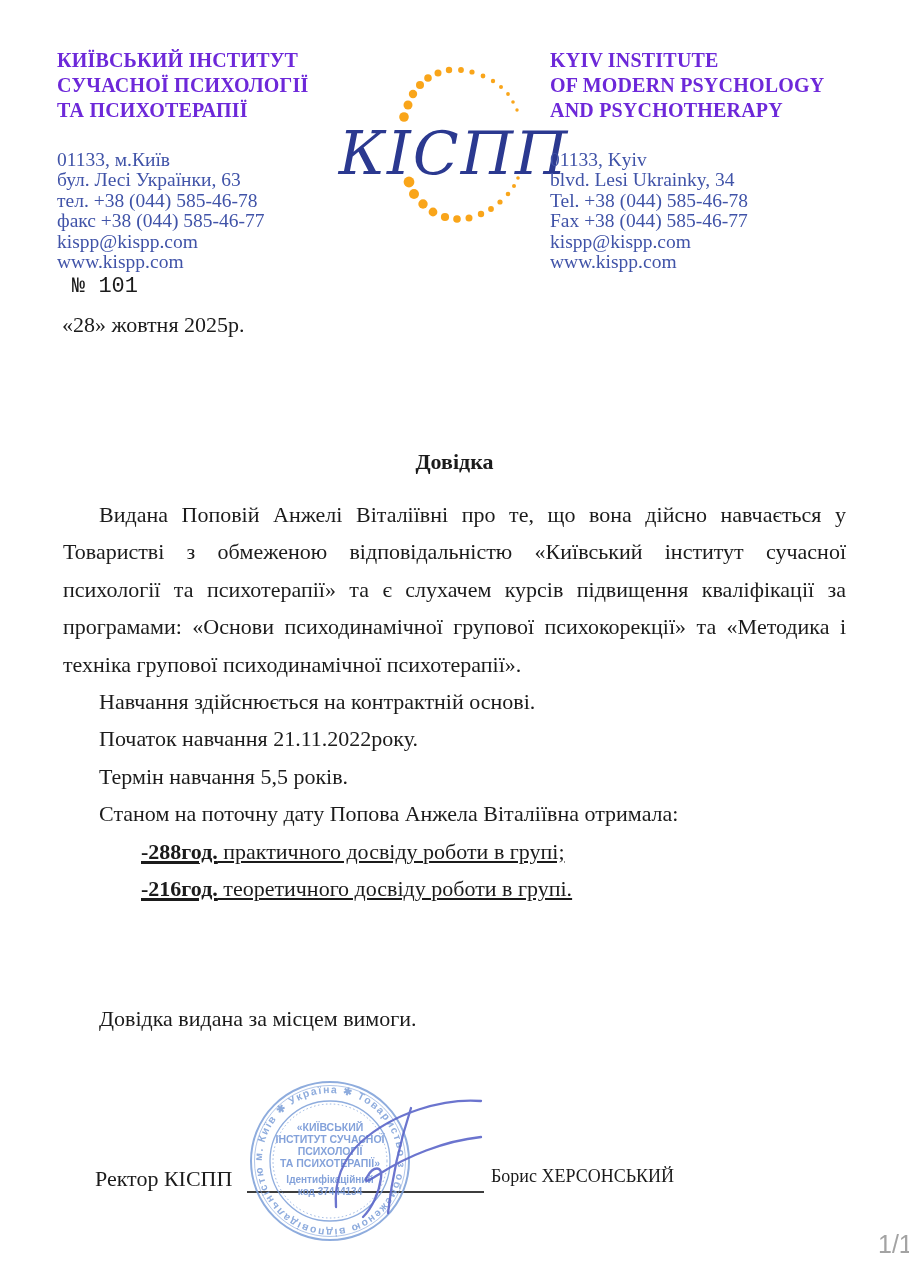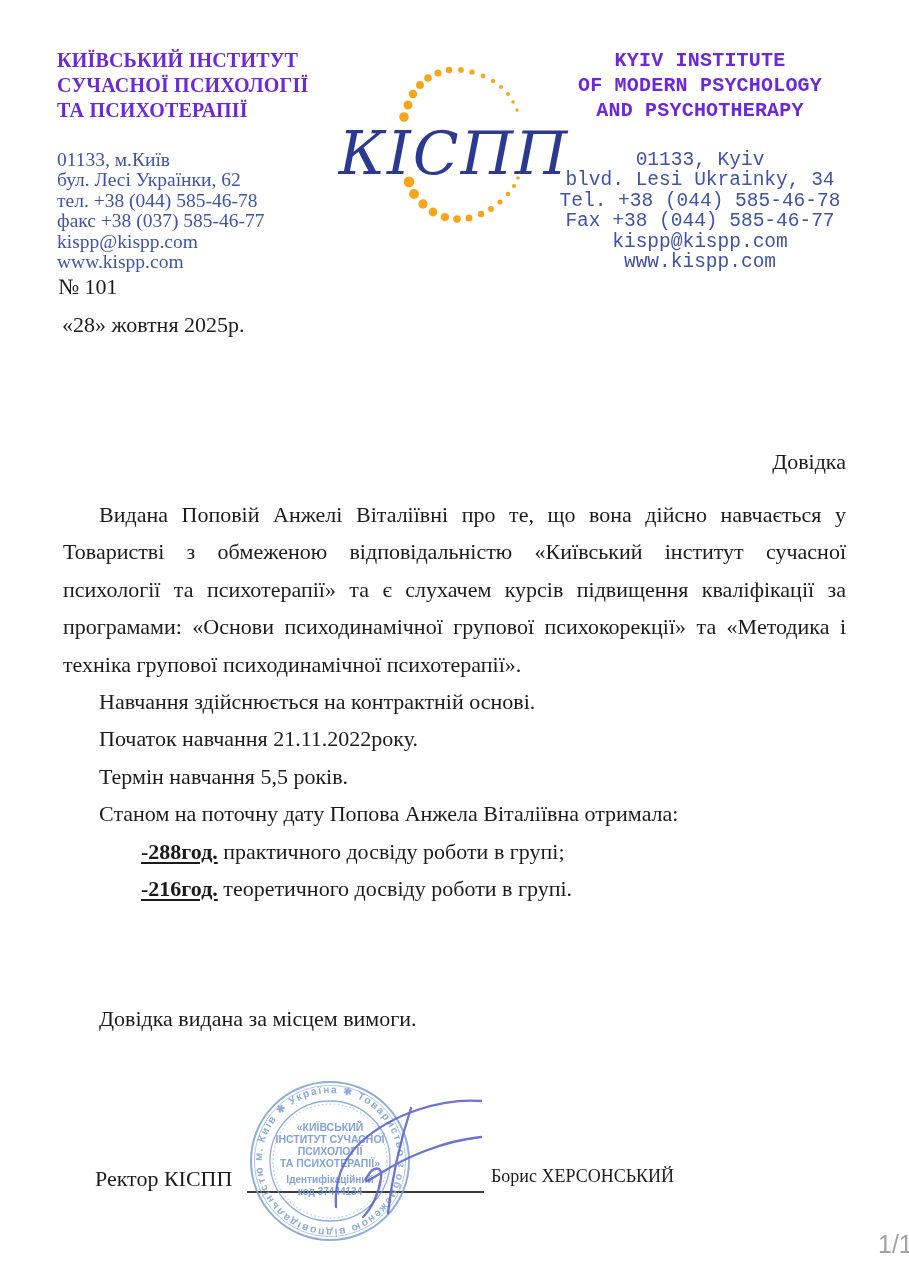--- a/index.html
+++ b/index.html
@@ -6,37 +6,37 @@
   body{
     width:909px;height:1280px;background:#ffffff;
     font-family:"Liberation Serif", serif;color:#1b1b1b;
     position:relative;overflow:hidden;
   }
   .page{position:absolute;inset:0;}
 
   
   .corner{position:absolute;top:48px;}
   .corner-left{left:57px;width:285px;}
-  .corner-right{right:59px;width:300px;text-align:center;font-family:Liberation Mono, monospace;}
+  .corner-right{right:59px;width:300px;text-align:left;}
   .corner-title{font-weight:700;font-size:20px;line-height:25px;color:#6d28d9;letter-spacing:.2px;}
   .corner-addr{margin-top:27px;font-size:19.5px;line-height:20.4px;color:#4053a8;}
   .logo-wrap{position:absolute;left:332px;top:56px;width:245px;height:195px;}
   .logo-text{font-family:"DejaVu Serif", serif;font-style:italic;font-weight:500;fill:#2b3990;}
   .logo-dot{fill:#f9a51a;}
 
   
-  .doc-number{position:absolute;left:58px;top:274px;font-size:22px;}
+  .doc-number{position:absolute;left:72px;top:274px;font-size:22px;font-family:Liberation Mono, monospace;}
   .doc-date{position:absolute;left:62px;top:312px;font-size:22px;}
 
   
-  .doc-title{position:absolute;left:63px;top:449px;width:783px;text-align:right;font-weight:400;font-size:22px;}
+  .doc-title{position:absolute;left:63px;top:449px;width:783px;text-align:center;font-weight:700;font-size:22px;}
   .doc-body{position:absolute;left:63px;top:496px;width:783px;font-size:22px;line-height:37.4px;}
   .doc-body p{margin:0;text-indent:36px;}
   .doc-body p.justified{text-align:justify;}
-  .doc-body p.hours-line{text-indent:0;padding-left:78px;}
+  .doc-body p.hours-line{text-indent:0;padding-left:78px;text-decoration:underline;}
   .doc-body p.closing{margin-top:93px;}
   .hours-value{font-weight:700;text-decoration:underline;text-decoration-thickness:2px;text-underline-offset:3px;}
   .bold{font-weight:400;}
 
   
   .sig-left{position:absolute;left:95px;top:1166px;font-size:22px;}
   .sig-right{position:absolute;left:491px;top:1166px;font-size:18px;}
   .sig-line{position:absolute;left:247px;top:1160px;width:237px;height:31px;border-bottom:2px solid #3d3d3d;}
   .stamp-wrap{position:absolute;left:228px;top:1057px;width:310px;height:190px;}
   .stamp-text{font-family:"Liberation Sans", sans-serif;font-weight:700;fill:#6f92d4;}
@@ -52,23 +52,23 @@
 <div class="page">
 
   <div class="corner corner-left">
     <div class="corner-title">
       <div>КИЇВСЬКИЙ ІНСТИТУТ</div>
       <div>СУЧАСНОЇ ПСИХОЛОГІЇ</div>
       <div>ТА ПСИХОТЕРАПІЇ</div>
     </div>
     <div class="corner-addr">
       <div>01133, м.Київ</div>
-      <div>бул. Лесі Українки, 62</div>
+      <div>бул. Лесі Українки, 63</div>
       <div>тел. +38 (044) 585-46-78</div>
-      <div>факс +38 (037) 585-46-77</div>
+      <div>факс +38 (044) 585-46-77</div>
       <div>kispp@kispp.com</div>
       <div>www.kispp.com</div>
     </div>
   </div>
 
   <div class="logo-wrap">
     <svg width="245" height="195" viewBox="0 0 245 195">
       <g class="logo-dot-group">
         <circle class="logo-dot" cx="72" cy="61" r="4.8"></circle>
         <circle class="logo-dot" cx="76" cy="49" r="4.5"></circle>

